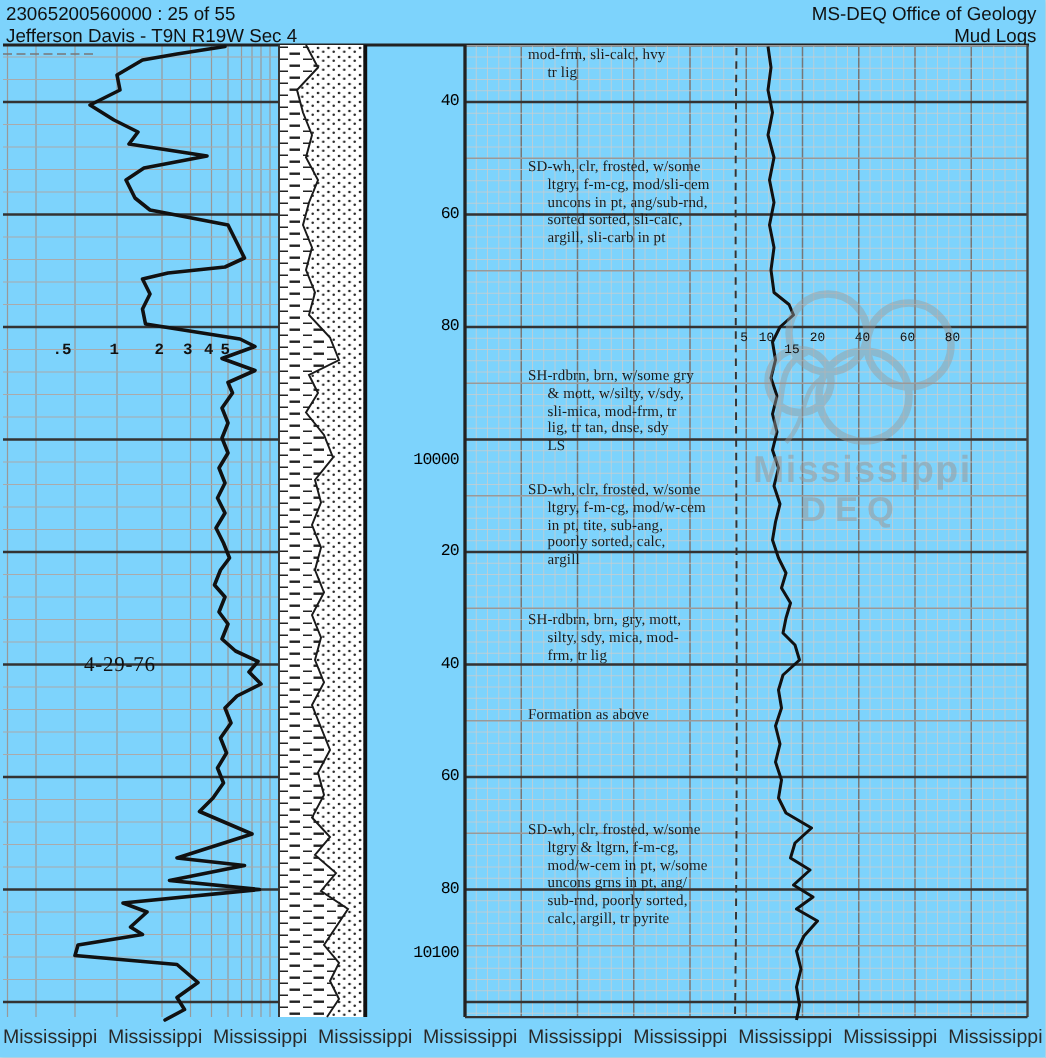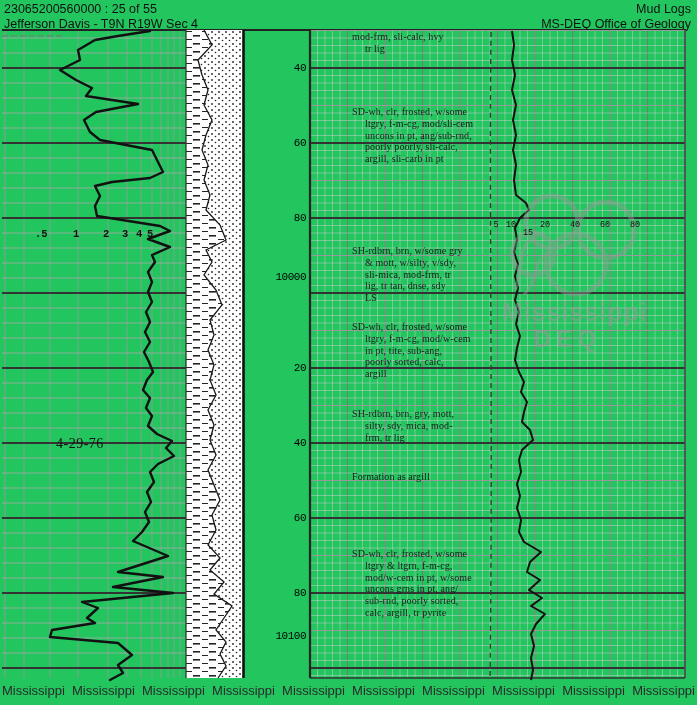--- a/index.html
+++ b/index.html
@@ -1,17 +1,17 @@
 <!DOCTYPE html>
 <html><head>
 <meta charset="utf-8">
 <style>
   html,body{margin:0;padding:0;background:#e8e8e8;}
   .page{
-    position:relative;width:697px;height:705px;background:#22c55e;
+    position:relative;width:697px;height:705px;background:#7dd3fc;
     font-family:"Liberation Sans",sans-serif;overflow:hidden;
     box-shadow:0 0 4px rgba(0,0,0,.3);
   }
   .hdr-left{position:absolute;left:4px;top:2px;font-size:12.5px;line-height:14.5px;color:#111;}
   .hdr-right{position:absolute;right:6px;top:2px;font-size:12.5px;line-height:14.5px;color:#111;text-align:right;}
   #chart-svg{position:absolute;left:0;top:0;}
   #depth-scale{position:absolute;left:262px;top:0;width:46px;height:705px;}
   .depth-label{
     position:absolute;right:2px;width:100%;text-align:right;
     font-family:"Liberation Mono",monospace;font-size:11px;color:#000;letter-spacing:-0.5px;
@@ -38,22 +38,22 @@
 </head>
 <body>
 
 <div class="page">
 
   <div class="hdr-left">
     <div>23065200560000 : 25 of 55</div>
     <div>Jefferson Davis - T9N R19W Sec 4</div>
   </div>
   <div class="hdr-right">
+    <div>MS-DEQ Office of Geology</div>
     <div>Mud Logs</div>
-    <div>MS-DEQ Office of Geology</div>
   </div>
 
   <svg id="chart-svg" width="697" height="705">
     <defs>
       <pattern id="sandDots" width="7" height="6" patternUnits="userSpaceOnUse">
         <rect width="7" height="6" fill="#ffffff"></rect>
         <circle cx="2" cy="2" r="0.9" fill="#222"></circle>
         <circle cx="5.5" cy="4.5" r="0.8" fill="#222"></circle>
       </pattern>
       <pattern id="shaleDash" width="16" height="8" patternUnits="userSpaceOnUse">
@@ -336,21 +336,21 @@
       <path d="M524,295 C540,278 532,258 552,250" stroke-width="3"></path>
     </g>
     <text x="502" y="321" font-family="Liberation Sans, sans-serif" font-size="25" font-weight="bold" fill="#9a9a9a" opacity="0.55" letter-spacing="1">Mississippi</text>
     <text x="534" y="347" font-family="Liberation Sans, sans-serif" font-size="23" font-weight="bold" fill="#9a9a9a" opacity="0.55" letter-spacing="6">DEQ</text>
   </svg>
 
   <div id="depth-scale">
       <div class="depth-label" style="top: 62px;">40</div>
       <div class="depth-label" style="top: 137px;">60</div>
       <div class="depth-label" style="top: 212px;">80</div>
-      <div class="depth-label" style="top: 271px;">10000</div>
+      <div class="depth-label" style="top: 301px;">10000</div>
       <div class="depth-label" style="top: 362px;">20</div>
       <div class="depth-label" style="top: 437px;">40</div>
       <div class="depth-label" style="top: 512px;">60</div>
       <div class="depth-label" style="top: 587px;">80</div>
       <div class="depth-label" style="top: 630px;">10100</div>
     </div>
   <div id="left-scale">
       <span class="lscale" style="left: 35px; top: 228px;">.5</span>
       <span class="lscale" style="left: 73px; top: 228px;">1</span>
       <span class="lscale" style="left: 103px; top: 228px;">2</span>
@@ -363,25 +363,25 @@
       <span class="rscale" style="left: 500px; top: 220px;">10</span>
       <span class="rscale" style="left: 517px; top: 228px;">15</span>
       <span class="rscale" style="left: 534px; top: 220px;">20</span>
       <span class="rscale" style="left: 564px; top: 220px;">40</span>
       <span class="rscale" style="left: 594px; top: 220px;">60</span>
       <span class="rscale" style="left: 624px; top: 220px;">80</span>
     </div>
   <div id="date-annotation">4-29-76</div>
   <div id="desc-container">
       <div class="desc-block" style="top: 31px;"><div class="desc-line">mod-frm, sli-calc, hvy</div><div class="desc-line">tr lig</div></div>
-      <div class="desc-block" style="top: 106px;"><div class="desc-line">SD-wh, clr, frosted, w/some</div><div class="desc-line">ltgry, f-m-cg, mod/sli-cem</div><div class="desc-line">uncons in pt, ang/sub-rnd,</div><div class="desc-line">poorly poorly, sli-calc,</div><div class="desc-line">argill, sli-carb in pt</div></div>
+      <div class="desc-block" style="top: 106px;"><div class="desc-line">SD-wh, clr, frosted, w/some</div><div class="desc-line">ltgry, f-m-cg, mod/sli-cem</div><div class="desc-line">uncons in pt, ang/sub-rnd,</div><div class="desc-line">sorted sorted, sli-calc,</div><div class="desc-line">argill, sli-carb in pt</div></div>
       <div class="desc-block" style="top: 245px;"><div class="desc-line">SH-rdbrn, brn, w/some gry</div><div class="desc-line">&amp; mott, w/silty, v/sdy,</div><div class="desc-line">sli-mica, mod-frm, tr</div><div class="desc-line">lig, tr tan, dnse, sdy</div><div class="desc-line">LS</div></div>
       <div class="desc-block" style="top: 321px;"><div class="desc-line">SD-wh, clr, frosted, w/some</div><div class="desc-line">ltgry, f-m-cg, mod/w-cem</div><div class="desc-line">in pt, tite, sub-ang,</div><div class="desc-line">poorly sorted, calc,</div><div class="desc-line">argill</div></div>
       <div class="desc-block" style="top: 408px;"><div class="desc-line">SH-rdbrn, brn, gry, mott,</div><div class="desc-line">silty, sdy, mica, mod-</div><div class="desc-line">frm, tr lig</div></div>
-      <div class="desc-block" style="top: 471px;"><div class="desc-line">Formation as argill</div></div>
+      <div class="desc-block" style="top: 471px;"><div class="desc-line">Formation as above</div></div>
       <div class="desc-block" style="top: 548px;"><div class="desc-line">SD-wh, clr, frosted, w/some</div><div class="desc-line">ltgry &amp; ltgrn, f-m-cg,</div><div class="desc-line">mod/w-cem in pt, w/some</div><div class="desc-line">uncons grns in pt, ang/</div><div class="desc-line">sub-rnd, poorly sorted,</div><div class="desc-line">calc, argill, tr pyrite</div></div>
     </div>
   <div id="footer-row">
       <span>Mississippi</span>
       <span>Mississippi</span>
       <span>Mississippi</span>
       <span>Mississippi</span>
       <span>Mississippi</span>
       <span>Mississippi</span>
       <span>Mississippi</span>

